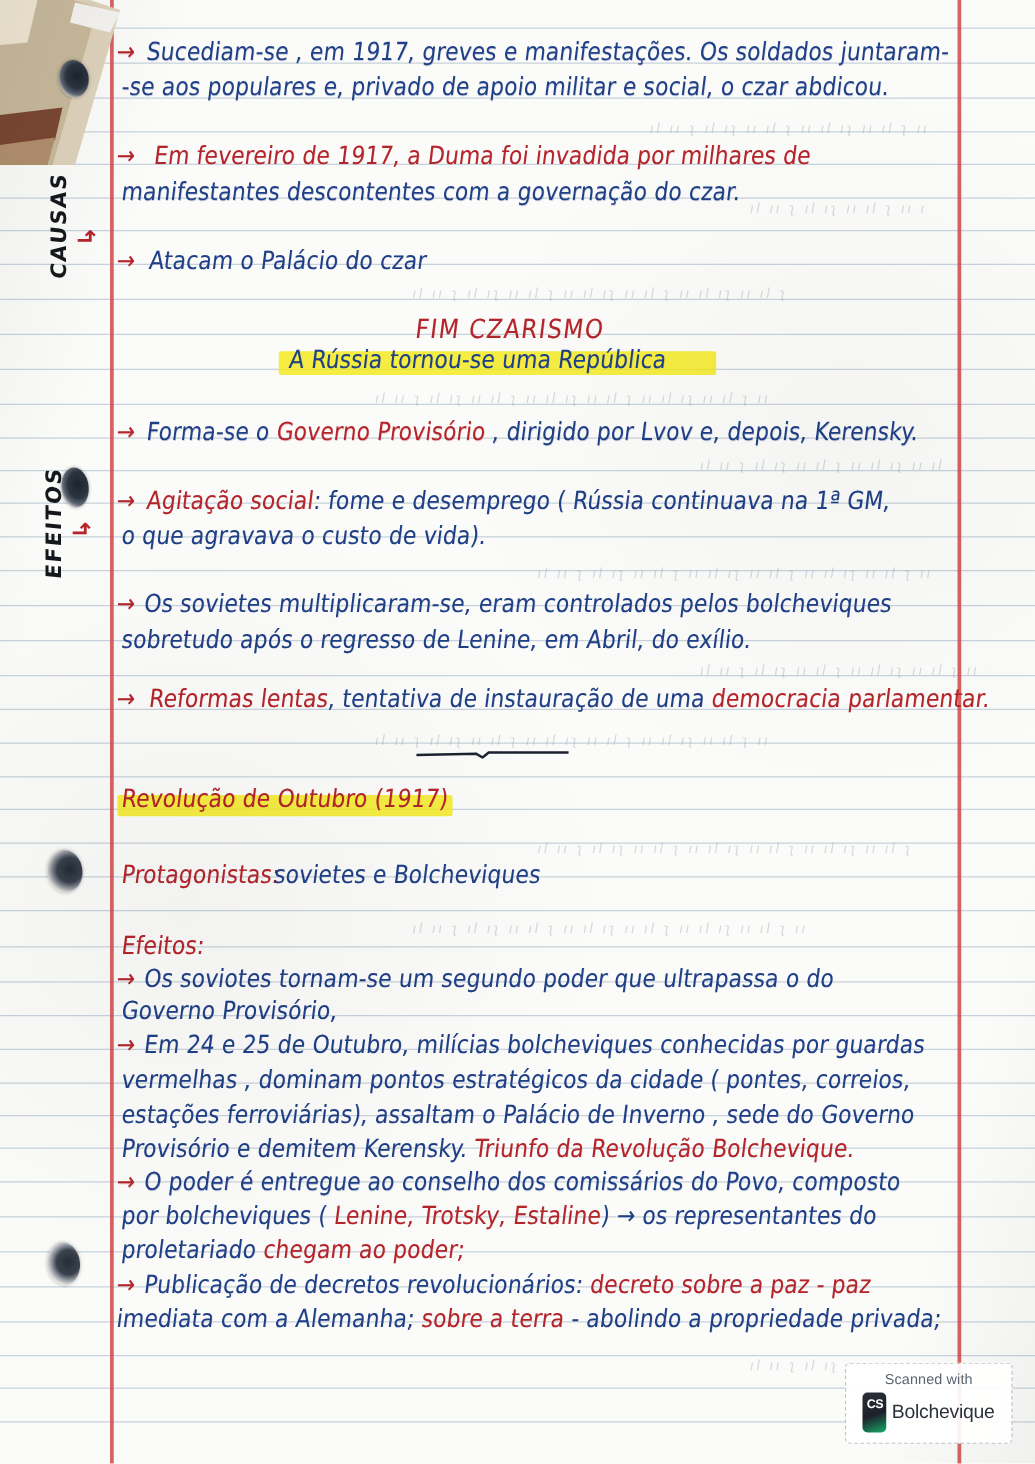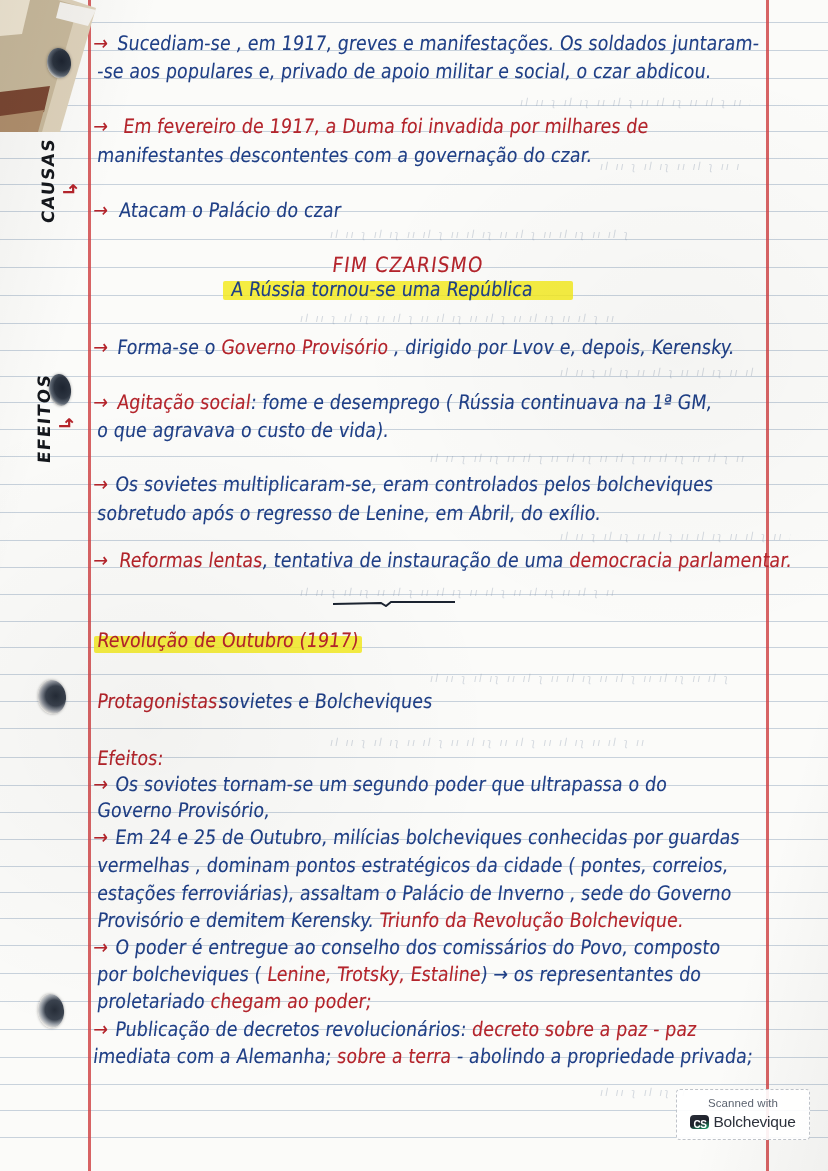--- a/index.html
+++ b/index.html
@@ -143,21 +143,21 @@
     position: absolute;
     z-index: 4;
     left: 333px; top: 592px;
     width: 122px; height: 8px;
   }
 
   
   #camscanner-watermark {
     position: absolute;
     z-index: 8;
-    right: 18px; bottom: 31px;
+    right: 18px; bottom: 16px;
     width: 134px;
     padding: 7px 8px 8px;
     border: 1px dashed #bfc3c9;
     border-radius: 4px;
     background: rgba(255,255,255,.92);
     text-align: center;
   }
   #cs-scanned-with {
     font-family: "Liberation Sans", sans-serif;
     font-size: 11.5px;
@@ -166,21 +166,21 @@
     margin-bottom: 4px;
     letter-spacing: .1px;
   }
   #cs-brand-row {
     display: flex;
     align-items: center;
     justify-content: center;
     gap: 4px;
   }
   #cs-logo {
-    width: 19px; height: 14px;
+    width: 19px; height: 32px;
     border-radius: 4px;
     background: linear-gradient(160deg, #2b2f3a 0%, #1d2029 55%, #17a86b 100%);
     color: #ffffff;
     font-family: "Liberation Sans", sans-serif;
     font-size: 10px;
     font-weight: bold;
     line-height: 19px;
     text-align: center;
     letter-spacing: -.5px;
   }

